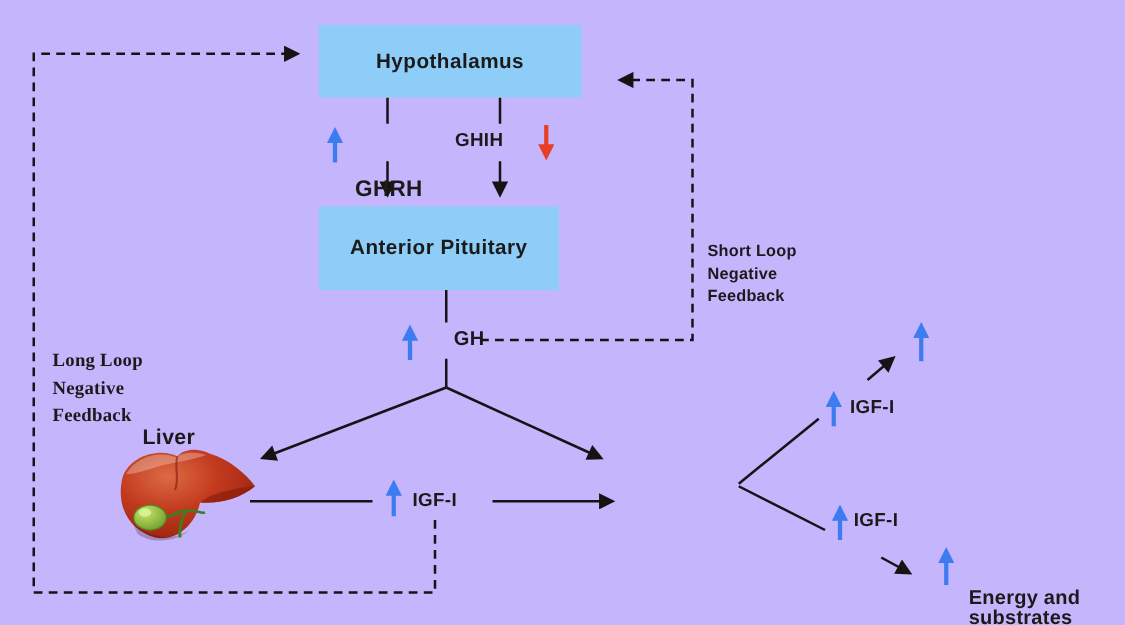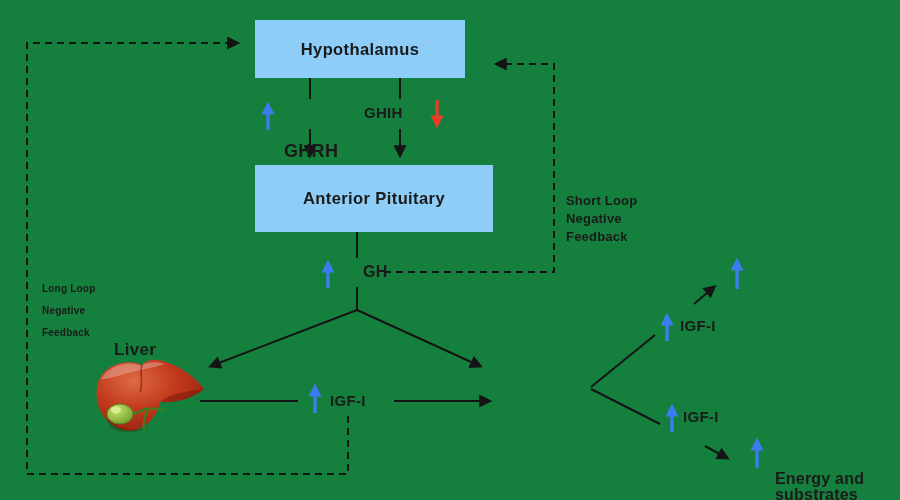--- a/index.html
+++ b/index.html
@@ -4,21 +4,21 @@
 <style>
   :root{
     --c-box-fill:#8dcdf8;
     --c-arrow-blue:#3d7bf0;
     --c-arrow-red:#e83e28;
     --c-line:#141414;
     --c-text:#1a1a1a;
   }
   html,body{margin:0;padding:0;background:#ffffff;}
   .canvas{
-    position:relative;width:900px;height:500px;background:#15803d;
+    position:relative;width:900px;height:500px;background:#c4b5fd;
     font-family:"Liberation Sans","DejaVu Sans",sans-serif;
     color:var(--c-text);overflow:hidden;
   }
   .abs{position:absolute;}
   svg.wires{position:absolute;left:0;top:0;width:900px;height:500px;}
   .node-box{
     background:var(--c-box-fill);
     display:flex;align-items:center;justify-content:center;
     font-weight:700;color:var(--c-text);
   }
@@ -104,35 +104,35 @@
       <path fill="none" stroke="#3f7d1e" stroke-width="2" d="M64,57 C71,55 76,59 80,58"></path>
       <ellipse cx="36" cy="62" rx="13" ry="10" fill="url(#gbGrad)" stroke="#55891f" stroke-width="1"></ellipse>
       <ellipse cx="32" cy="58" rx="5" ry="3.4" fill="#e2f3a0" opacity="0.8"></ellipse>
     </g>
   </svg>
 
   <div class="abs node-box" style="left:255px;top:20px;width:210px;height:58px;font-size:16.5px;letter-spacing:.4px;">
     <span>Hypothalamus</span>
   </div>
 
-  <div class="abs node-box" style="left:255px;top:165px;width:238px;height:67px;font-size:16.5px;letter-spacing:.4px;">
+  <div class="abs node-box" style="left:255px;top:165px;width:192px;height:67px;font-size:16.5px;letter-spacing:.4px;">
     <span>Anterior Pituitary</span>
   </div>
 
 
   <div class="abs lbl" style="left:284px;top:104px;font-size:18px;margin-top:37px;">GHRH</div>
   <div class="abs lbl" style="left:364px;top:104px;font-size:15px;">GHIH</div>
   <div class="abs lbl" style="left:363px;top:263px;font-size:16px;">GH</div>
   <div class="abs lbl" style="left:330px;top:392px;font-size:15px;">IGF-I</div>
   <div class="abs lbl" style="left:680px;top:317px;font-size:15px;">IGF-I</div>
   <div class="abs lbl" style="left:683px;top:408px;font-size:15px;">IGF-I</div>
 
   <div class="abs lbl" style="left:114px;top:340px;font-size:17px;">Liver</div>
 
-  <div class="abs multiline" style="left:42px;top:234px;font-size:10px;line-height:22px;">Long Loop
+  <div class="abs multiline" style="left:42px;top:234px;font-size:15px;line-height:22px;font-family:Liberation Serif, serif;">Long Loop
 Negative
 Feedback</div>
   <div class="abs multiline" style="left:566px;top:148px;font-size:13px;line-height:18px;">Short Loop
 Negative
 Feedback</div>
   <div class="abs multiline" style="left:775px;top:427px;font-size:16px;line-height:16px;">Energy and
 substrates
 for growth</div>
 
 </div>

